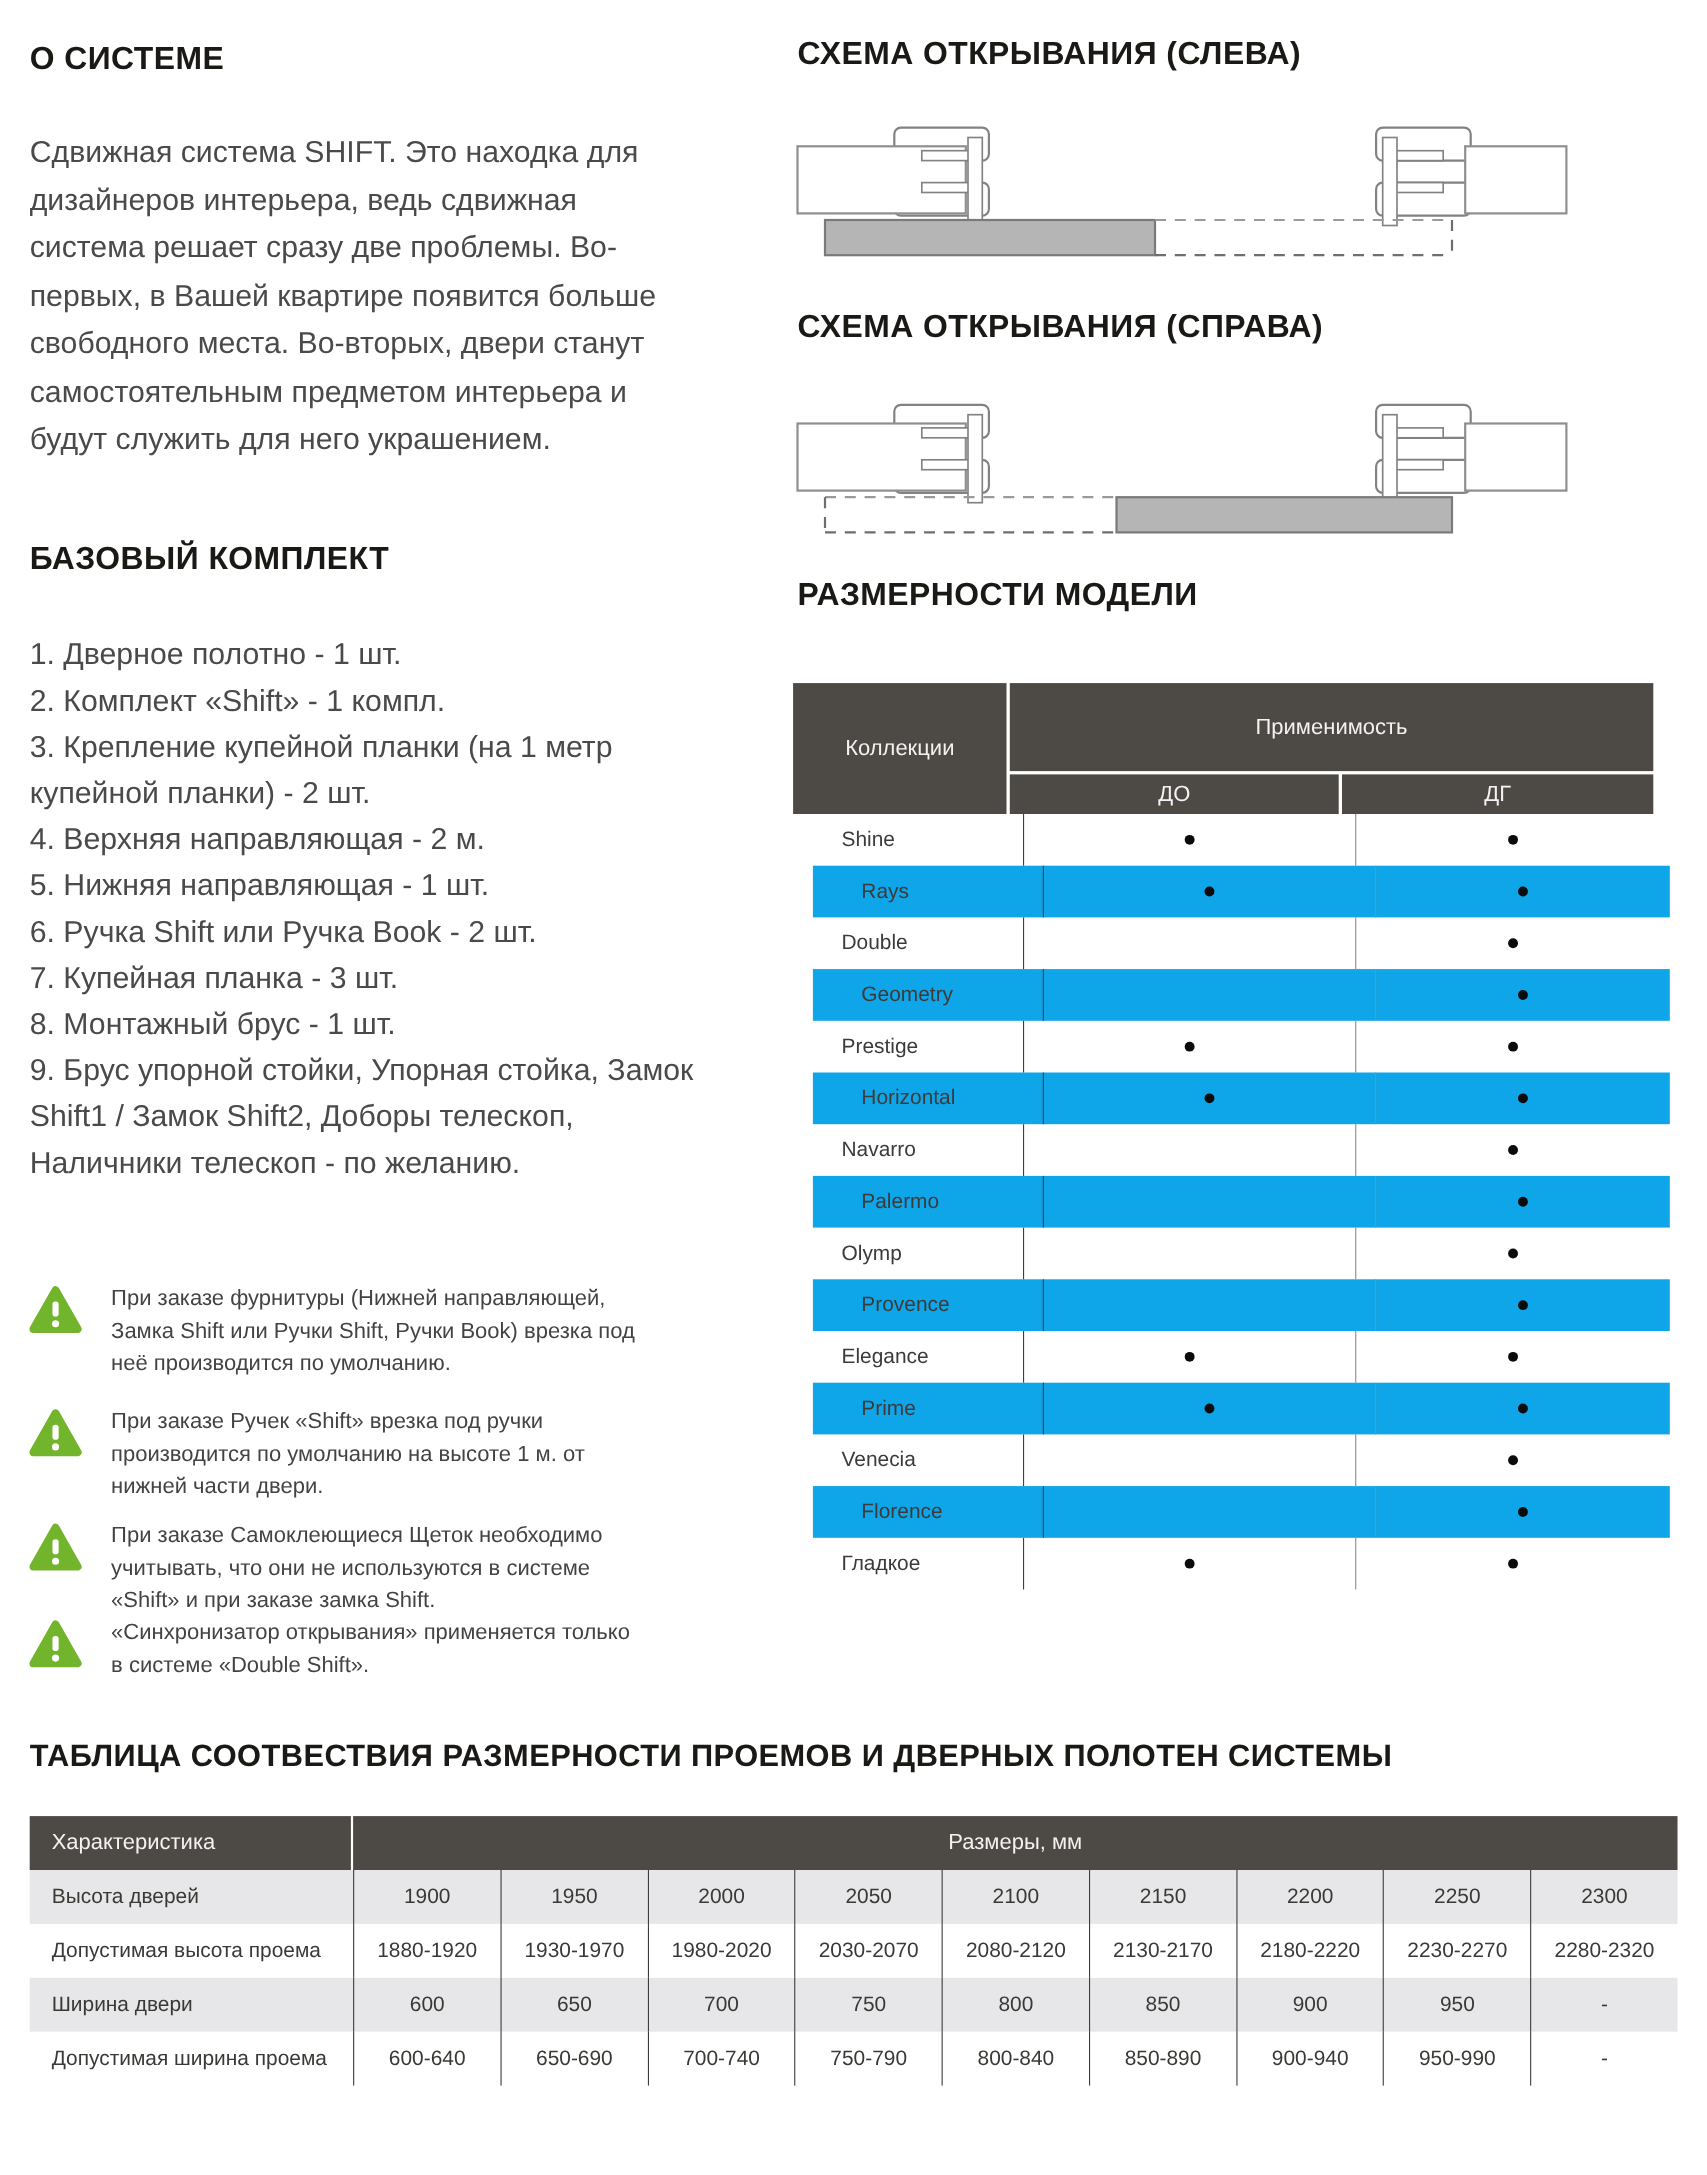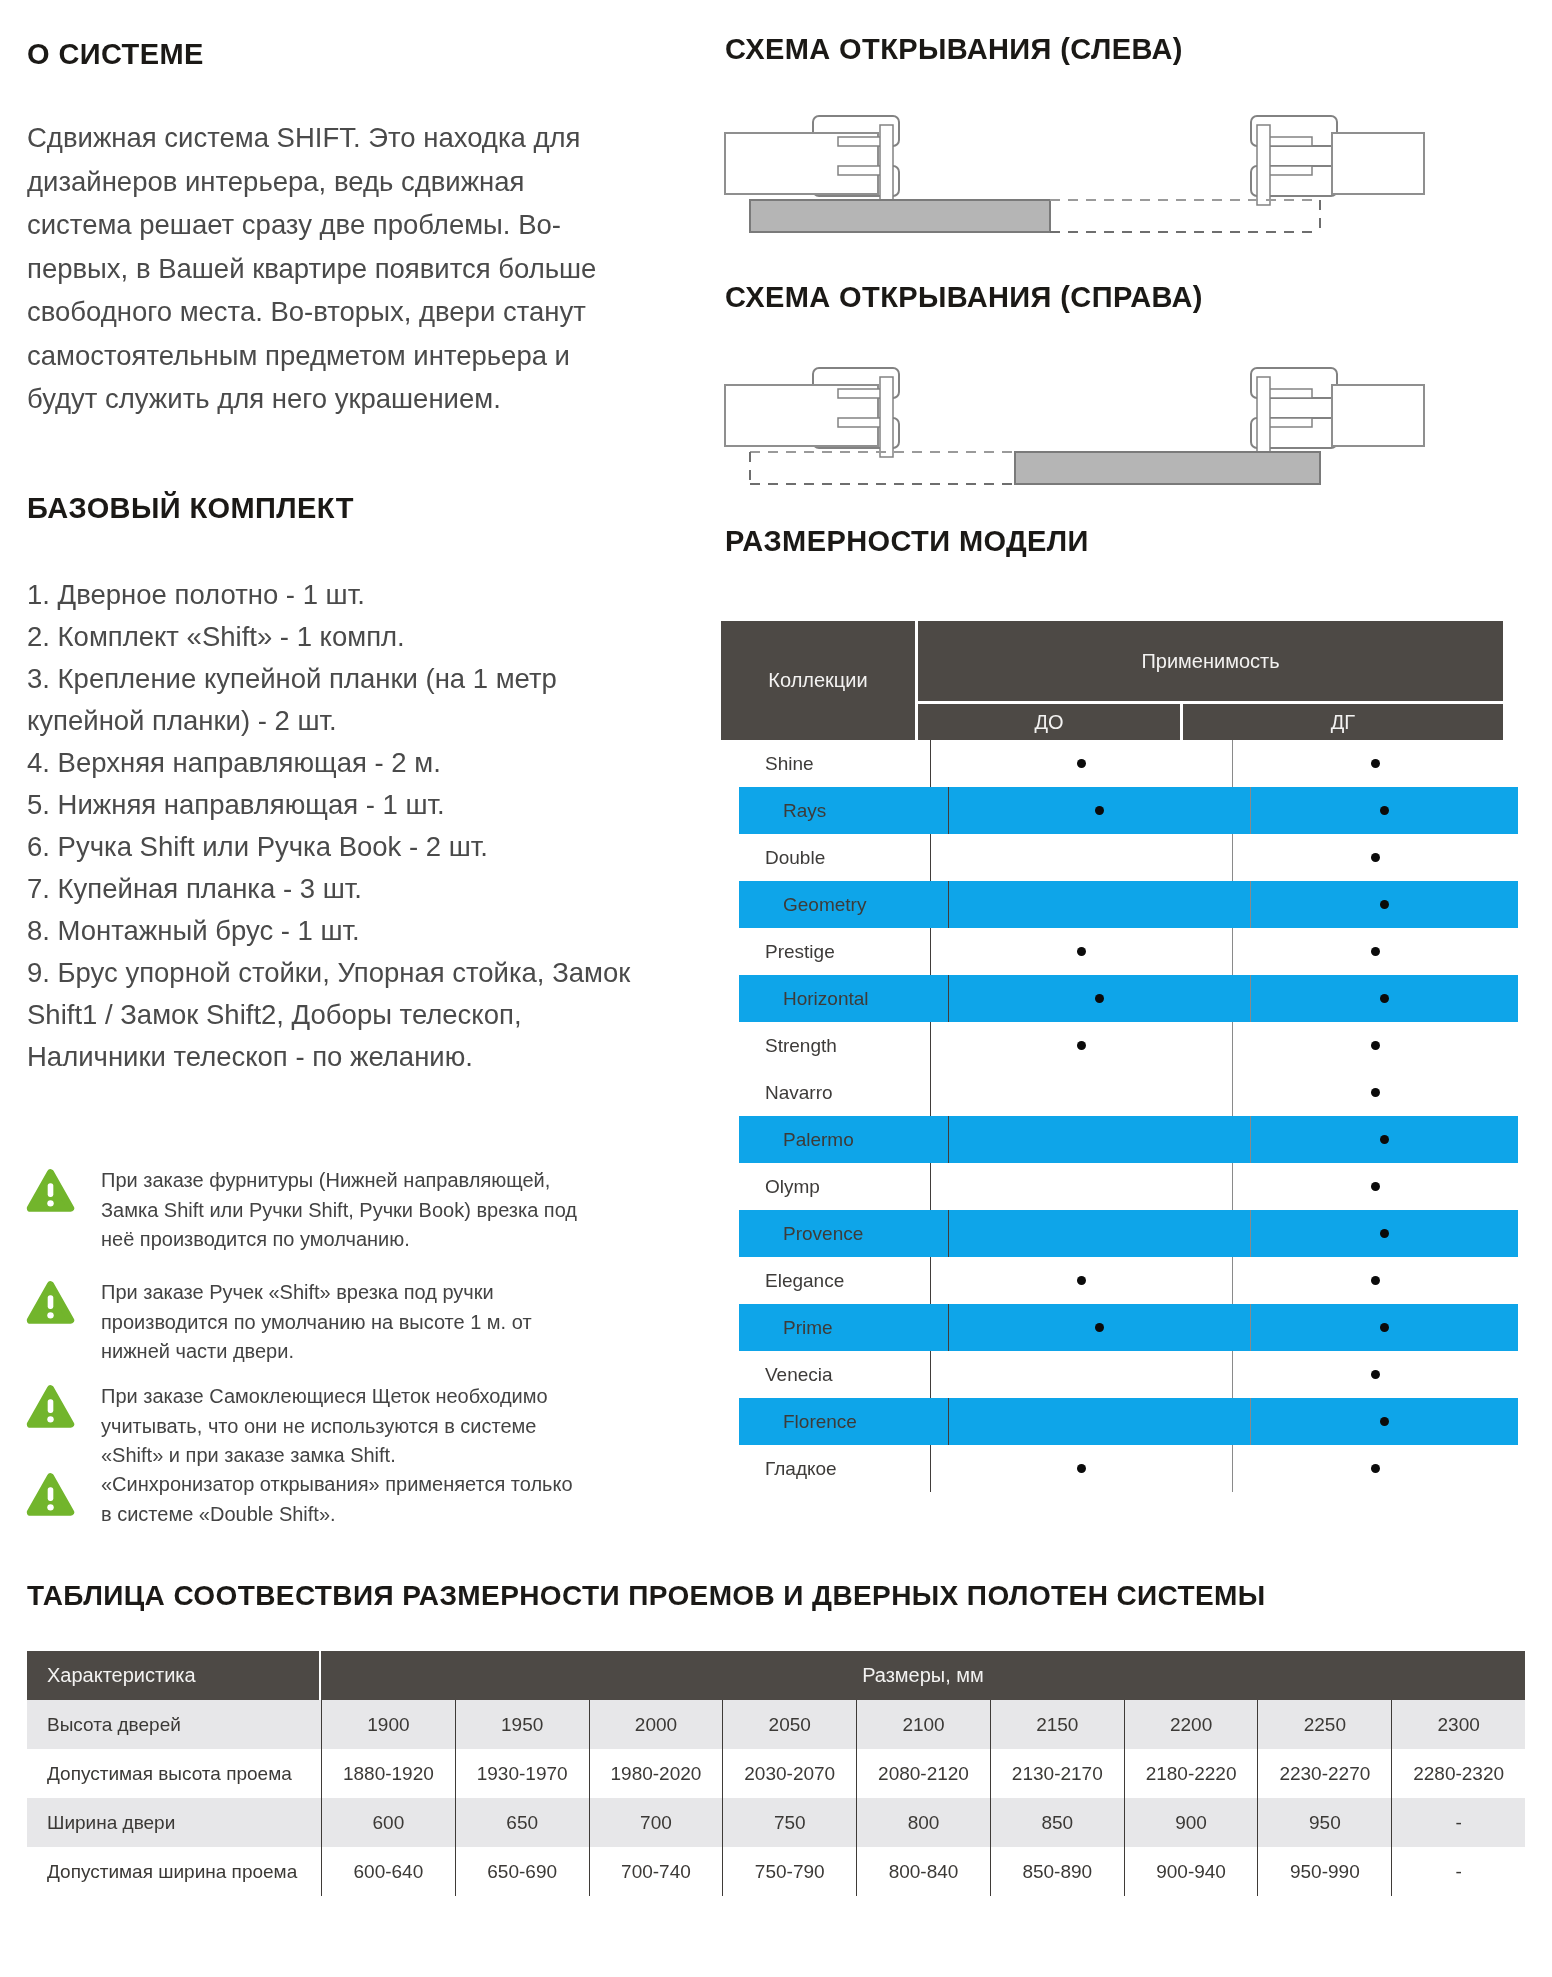--- a/index.html
+++ b/index.html
@@ -23,21 +23,21 @@
   #scheme-left-svg{top:110px;}
   #scheme-right-svg{top:362px;}
   
   .m-table{position:absolute;left:721px;top:621px;width:797px;}
   .m-head{display:flex;height:119px;}
   .m-coll{width:194px;background:#4d4945;color:#f3f2f1;display:flex;align-items:center;justify-content:center;font-size:20px;}
   .m-head-right{width:585px;margin-left:3px;display:flex;flex-direction:column;}
   .m-applic{height:80px;background:#4d4945;color:#f3f2f1;display:flex;align-items:center;justify-content:center;font-size:20px;}
   .m-sub{height:36px;margin-top:3px;display:flex;}
   .m-sub > div{background:#4d4945;color:#f3f2f1;display:flex;align-items:center;justify-content:center;font-size:20px;}
-  .m-sub .m-do{width:262px;}
+  .m-sub .m-do{width:299px;}
   .m-sub .m-dg{flex:1;margin-left:3px;}
   .m-row{display:flex;height:47px;align-items:stretch;}
   .m-row.alt{background:#0ea5e9;margin-left:18px;}
   .m-row .name{width:209px;display:flex;align-items:center;padding-left:44px;box-sizing:border-box;font-size:19px;color:#3d3b39;}
   .m-row .c-do{width:302px;box-sizing:border-box;border-left:1.5px solid #413d3a;display:flex;align-items:center;justify-content:center;}
   .m-row .c-dg{flex:1;box-sizing:border-box;border-left:1.5px solid #8a8a8a;display:flex;align-items:center;justify-content:center;}
   .dot{width:9px;height:9px;border-radius:50%;background:#0b0b0b;}
   
   #sizes-title{left:27px;top:1580px;font-size:28px;}
   .s-table{position:absolute;left:27px;top:1651px;width:1498px;}
@@ -210,29 +210,20 @@
         <div class="m-row alt">
           <div class="name">Horizontal</div>
           <div class="c-do">
             <div class="dot"></div>
           </div>
           <div class="c-dg">
             <div class="dot"></div>
           </div>
         </div>
         <div class="m-row">
-          <div class="name">Strength</div>
-          <div class="c-do">
-            <div class="dot"></div>
-          </div>
-          <div class="c-dg">
-            <div class="dot"></div>
-          </div>
-        </div>
-        <div class="m-row">
           <div class="name">Navarro</div>
           <div class="c-do"></div>
           <div class="c-dg">
             <div class="dot"></div>
           </div>
         </div>
         <div class="m-row alt">
           <div class="name">Palermo</div>
           <div class="c-do"></div>
           <div class="c-dg">

